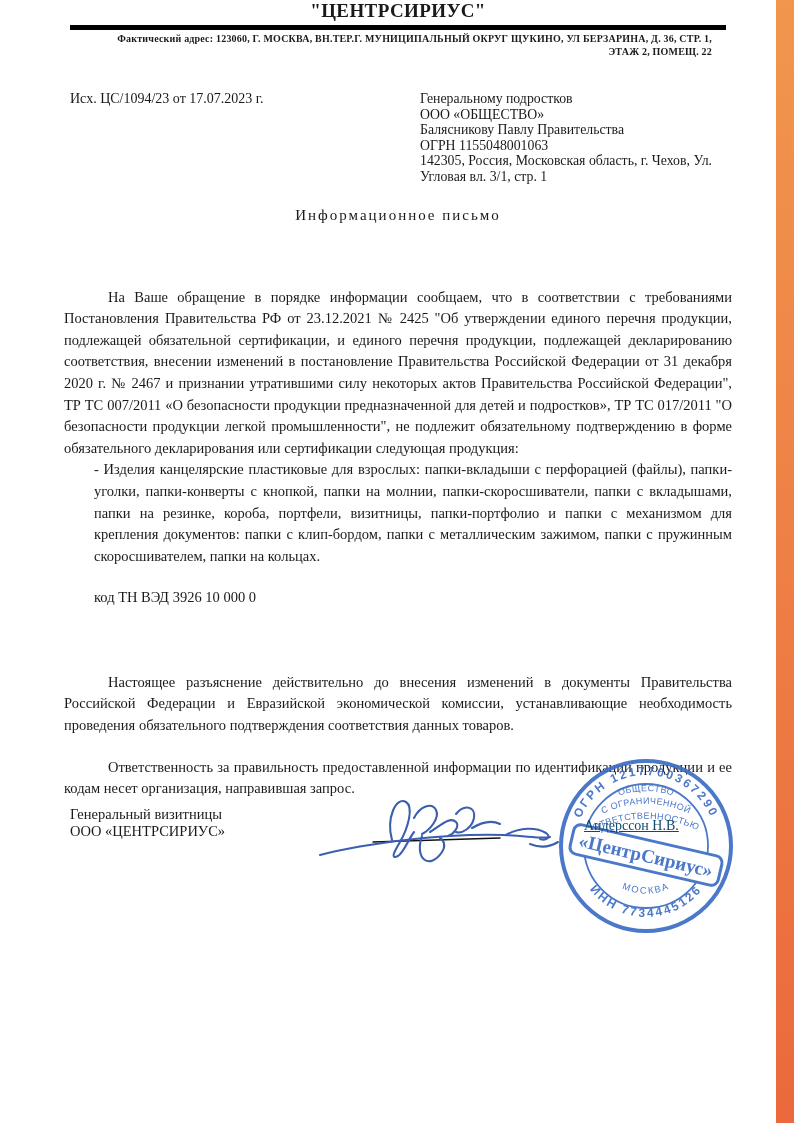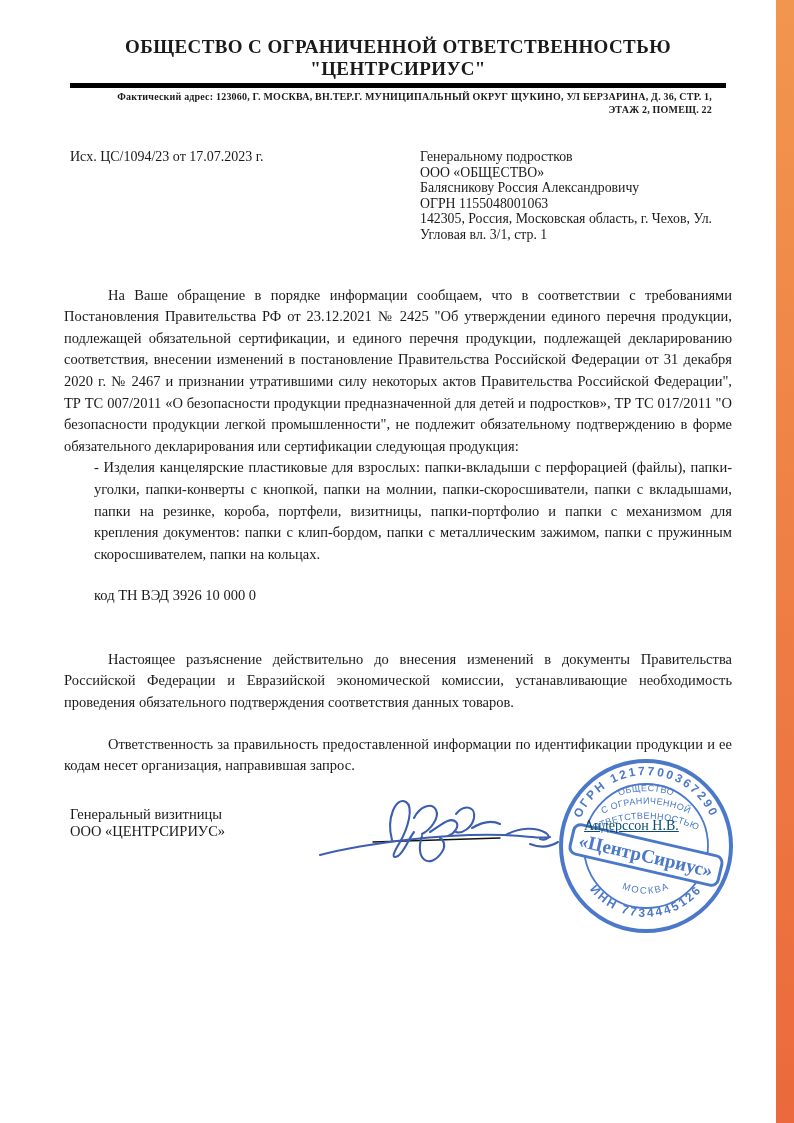--- a/index.html
+++ b/index.html
@@ -30,21 +30,21 @@
   .company-address{
     margin-top:2px;text-align:right;font-weight:bold;
     font-size:10px;line-height:13px;letter-spacing:.2px;
     padding:0 20px;
   }
   .meta-row{display:flex;margin-top:33px;font-size:14px;}
   .outgoing-ref{flex:1;padding-left:6px;line-height:16px;}
   .recipient{width:312px;line-height:15.6px;font-size:13.8px;}
   .letter-title{margin-top:22px;text-align:center;font-size:15px;letter-spacing:2px;}
   .para{
-    margin-top:42px;font-size:14.5px;line-height:21.6px;
+    margin-top:63px;font-size:14.5px;line-height:21.6px;
     text-align:justify;text-indent:44px;
   }
   .list-block{
     margin-left:30px;font-size:14.5px;line-height:21.6px;text-align:justify;
   }
   .code-line{font-size:14.5px;line-height:21.6px;margin-left:30px;margin-top:20px;}
   .para.validity{}
   .para.responsibility{margin-top:20px;}
   .sig-label{position:absolute;left:70px;top:806px;font-size:14.5px;line-height:17px;}
   .signature-svg{position:absolute;left:296px;top:776px;width:280px;height:100px;}
@@ -62,36 +62,36 @@
 </style>
 </head>
 <body>
 
 <div class="page">
 
   <div class="accent-bar"></div>
 
   <div class="content">
 
-    <div class="org-name first">ОБЩЕСТВО С ОГРАНИЧЕННОЙ ОТВЕТСТВЕННОСТЬЮ</div>
     <div class="org-name">"ЦЕНТРСИРИУС"</div>
     <div class="header-divider"></div>
     <div class="company-address">Фактический адрес: 123060, Г. МОСКВА, ВН.ТЕР.Г. МУНИЦИПАЛЬНЫЙ ОКРУГ ЩУКИНО, УЛ БЕРЗАРИНА, Д. 36, СТР. 1, ЭТАЖ 2, ПОМЕЩ. 22</div>
 
     <div class="meta-row">
       <div class="outgoing-ref">Исх. ЦС/1094/23 от 17.07.2023 г.</div>
       <div class="recipient">
         <div>Генеральному подростков</div>
         <div>ООО «ОБЩЕСТВО»</div>
-        <div>Балясникову Россия Александровичу</div>
+        <div>Балясникову Павлу Правительства</div>
         <div>ОГРН 1155048001063</div>
         <div>142305, Россия, Московская область, г. Чехов, Ул. Угловая вл. 3/1, стр. 1</div>
       </div>
     </div>
 
+    <div class="letter-title">Информационное письмо</div>
 
     <div class="para">На Ваше обращение в порядке информации сообщаем, что в соответствии с требованиями Постановления Правительства РФ от 23.12.2021 № 2425 "Об утверждении единого перечня продукции, подлежащей обязательной сертификации, и единого перечня продукции, подлежащей декларированию соответствия, внесении изменений в постановление Правительства Российской Федерации от 31 декабря 2020 г. № 2467 и признании утратившими силу некоторых актов Правительства Российской Федерации", ТР ТС 007/2011 «О безопасности продукции предназначенной для детей и подростков», ТР ТС 017/2011 "О безопасности продукции легкой промышленности",  не подлежит обязательному подтверждению в форме обязательного декларирования или сертификации следующая продукция:</div>
 
     <div class="list-block">- Изделия канцелярские пластиковые для взрослых: папки-вкладыши с перфорацией (файлы), папки-уголки, папки-конверты с кнопкой, папки на молнии, папки-скоросшиватели, папки с вкладышами, папки на резинке, короба, портфели, визитницы, папки-портфолио и папки с механизмом для крепления документов: папки с клип-бордом, папки с металлическим зажимом, папки с пружинным скоросшивателем, папки на кольцах.</div>
     <div class="code-line">код ТН ВЭД 3926 10 000 0</div>
 
     <div class="para validity">Настоящее разъяснение действительно до внесения изменений в документы Правительства Российской Федерации и Евразийской экономической комиссии, устанавливающие необходимость проведения обязательного подтверждения соответствия данных товаров.</div>
 
     <div class="para responsibility">Ответственность за правильность предоставленной информации по идентификации продукции и ее кодам несет организация, направившая запрос.</div>
 

